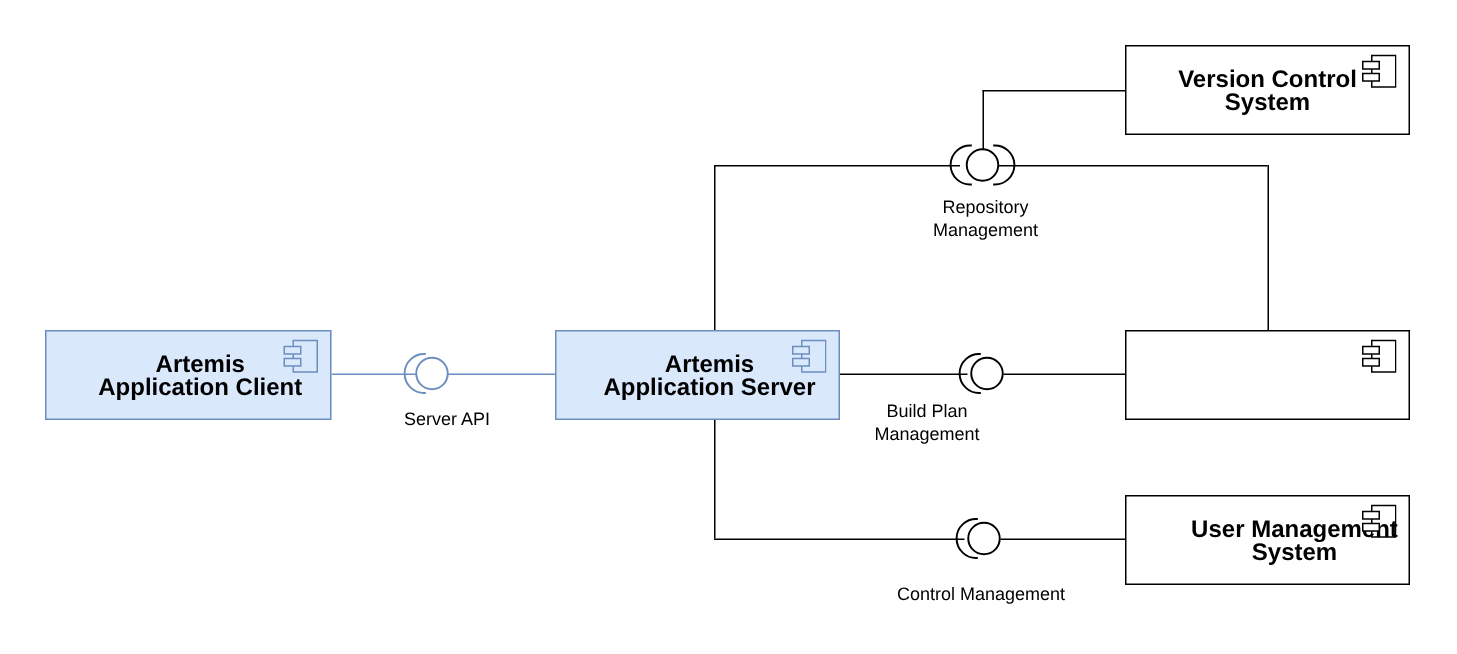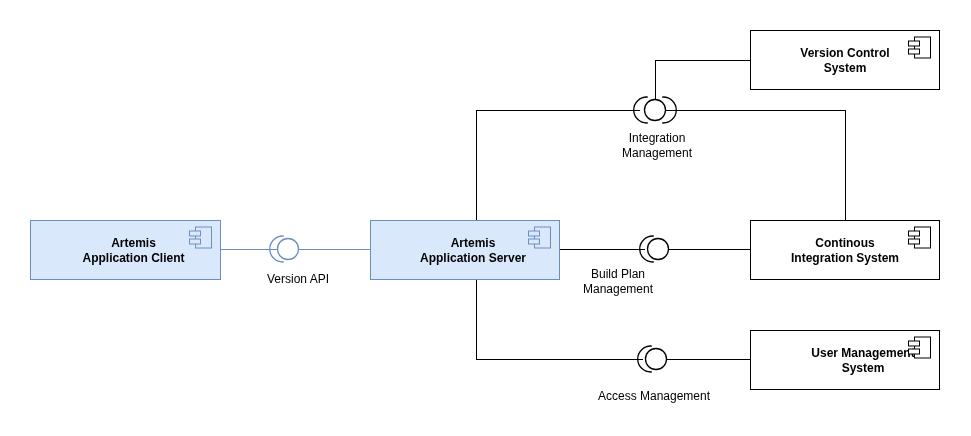--- a/index.html
+++ b/index.html
@@ -29,21 +29,21 @@
     border-color: var(--artemis-border, #6c8ebf);
     color: var(--artemis-border, #6c8ebf);
     padding-left: 16px;
   }
   .comp-box.white {
     background: var(--external-fill, #ffffff);
     border-color: var(--external-border, #000000);
     color: var(--external-border, #000000);
   }
   .comp-label {
-    font-size: 12px;
+    font-size: 16px;
     line-height: 15px;
     font-weight: bold;
     color: var(--label-color, #000000);
     text-align: center;
     white-space: pre-line;
     padding-top: 2px;
   }
   .cmp-icon {
     position: absolute;
     top: 5px;
@@ -120,26 +120,26 @@
   <svg class="iface-glyph" style="left:634px; top:225px;" viewBox="0 0 48 48">
     <path d="M 19.87 11.05 A 13 13 0 1 0 19.87 36.95"></path>
     <circle cx="24" cy="24" r="10.5"></circle>
   </svg>
 
   <svg class="iface-glyph" style="left:632px; top:335px;" viewBox="0 0 48 48">
     <path d="M 19.87 11.05 A 13 13 0 1 0 19.87 36.95"></path>
     <circle cx="24" cy="24" r="10.5"></circle>
   </svg>
 
-  <div class="iface-label" style="left:298px; top:272px;">Version API</div>
-  <div class="iface-label" style="left:657px; top:131px;">Integration
+  <div class="iface-label" style="left:298px; top:272px;">Server API</div>
+  <div class="iface-label" style="left:657px; top:131px;">Repository
 Management</div>
   <div class="iface-label" style="left:618px; top:267px;">Build Plan
 Management</div>
-  <div class="iface-label" style="left:654px; top:389px;">Access Management</div>
+  <div class="iface-label" style="left:654px; top:389px;">Control Management</div>
 
   <div class="comp-box blue" style="left:30px; top:220px; width:191px;">
     <span class="comp-label">Artemis
 Application Client</span>
     <svg class="cmp-icon" viewBox="0 0 24 22">
       <rect class="cmp-main" x="7.5" y="0.5" width="16" height="21"></rect>
       <rect class="cmp-tab" x="1.5" y="4.5" width="11" height="5"></rect>
       <rect class="cmp-tab" x="1.5" y="12.5" width="11" height="5"></rect>
     </svg>
   </div>
@@ -158,22 +158,20 @@
     <span class="comp-label">Version Control
 System</span>
     <svg class="cmp-icon" viewBox="0 0 24 22">
       <rect class="cmp-main" x="7.5" y="0.5" width="16" height="21"></rect>
       <rect class="cmp-tab" x="1.5" y="4.5" width="11" height="5"></rect>
       <rect class="cmp-tab" x="1.5" y="12.5" width="11" height="5"></rect>
     </svg>
   </div>
 
   <div class="comp-box white" style="left:750px; top:220px;">
-    <span class="comp-label">Continous
-Integration System</span>
     <svg class="cmp-icon" viewBox="0 0 24 22">
       <rect class="cmp-main" x="7.5" y="0.5" width="16" height="21"></rect>
       <rect class="cmp-tab" x="1.5" y="4.5" width="11" height="5"></rect>
       <rect class="cmp-tab" x="1.5" y="12.5" width="11" height="5"></rect>
     </svg>
   </div>
 
   <div class="comp-box white" style="left:750px; top:330px;padding-left:36px;">
     <span class="comp-label">User Management
 System</span>

